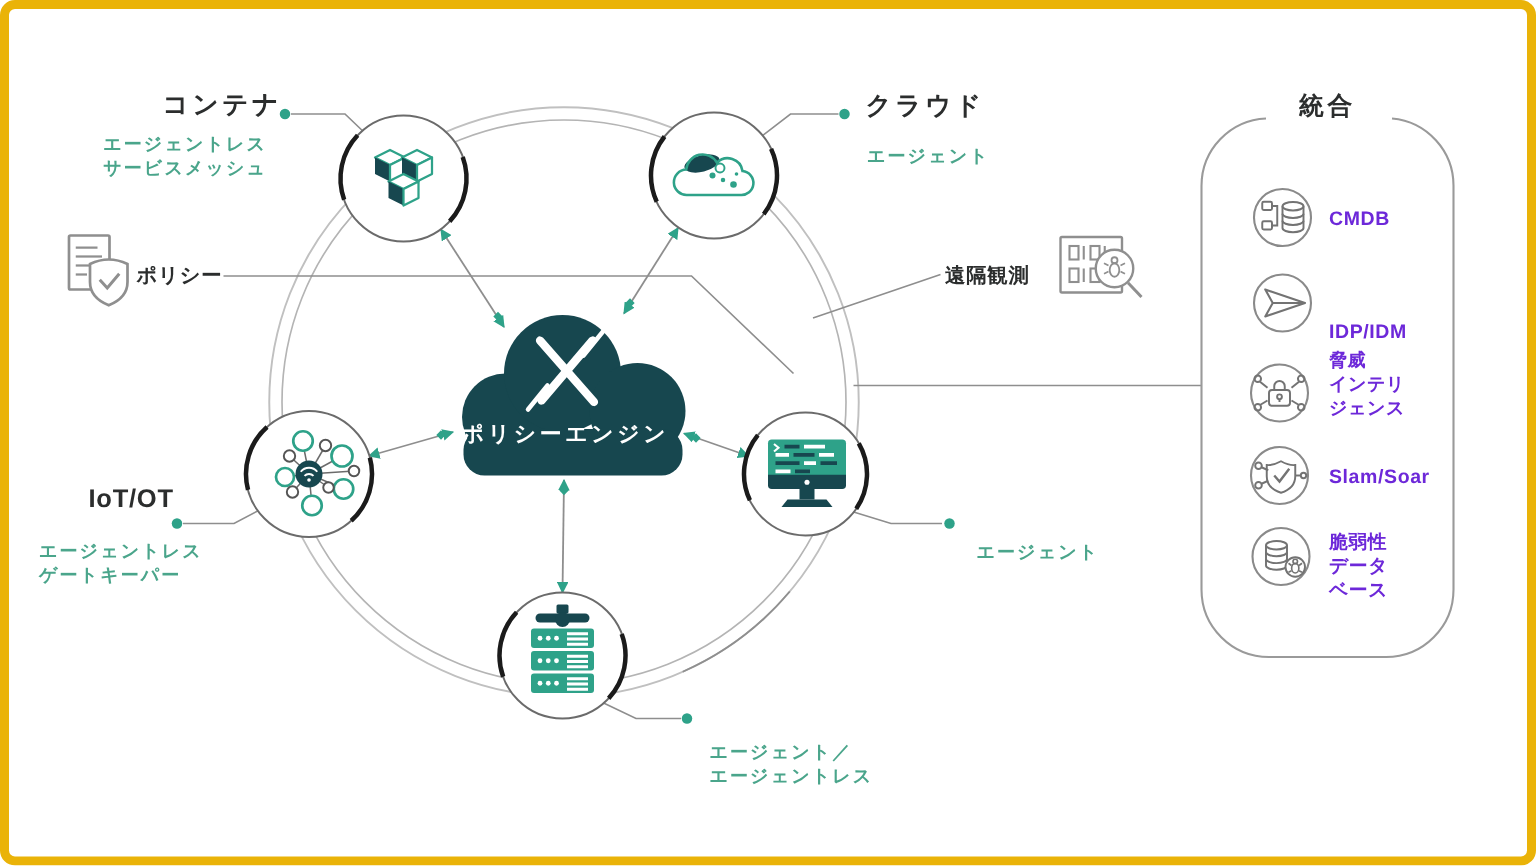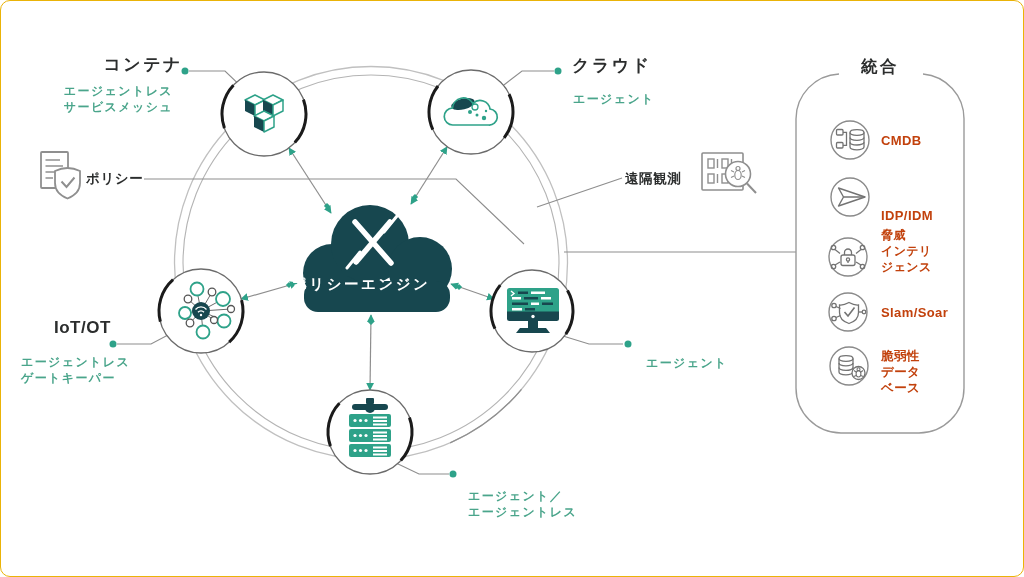--- a/index.html
+++ b/index.html
@@ -1,25 +1,25 @@
 <!DOCTYPE html>
 <html><head>
 <meta charset="utf-8">
 <style>
   html,body{margin:0;padding:0;background:#fff;}
   .stage{position:relative;width:1024px;height:577px;background:#ffffff;overflow:hidden;
-         border:1px solid #eab308;border-radius:10px;box-sizing:border-box;
+         border:6px solid #eab308;border-radius:10px;box-sizing:border-box;
          font-family:"Liberation Sans",sans-serif;}
   .stage svg{position:absolute;left:0;top:0;}
   .lbl{position:absolute;color:#2b2d2d;white-space:pre-line;z-index:2;}
   .ttl{font-weight:bold;letter-spacing:2.5px;font-size:17px;line-height:23px;}
   .sub{font-weight:bold;color:#4AA58B;font-size:12px;letter-spacing:1.4px;line-height:16px;}
   .mid{font-weight:bold;font-size:13.5px;letter-spacing:0.6px;}
-  .panel-lbl{font-weight:bold;font-size:13px;letter-spacing:0.4px;line-height:16px;color:#c2410c;}
-  .cloud-lbl{font-weight:bold;font-size:14.5px;letter-spacing:2.5px;color:#ffffff;}
+  .panel-lbl{font-weight:bold;font-size:13px;letter-spacing:0.4px;line-height:16px;color:#6d28d9;}
+  .cloud-lbl{font-weight:bold;font-size:14.5px;letter-spacing:2.5px;color:#ffffff;text-align:center;}
   .center-x{text-align:center;}
 </style>
 </head>
 <body>
 
 <div class="stage">
 
 <svg width="1024" height="577" viewBox="0 0 1024 577">
   <defs>
     <marker id="ahE" viewBox="0 0 10 10" refX="9" refY="5" markerWidth="6.5" markerHeight="6.5" orient="auto">

